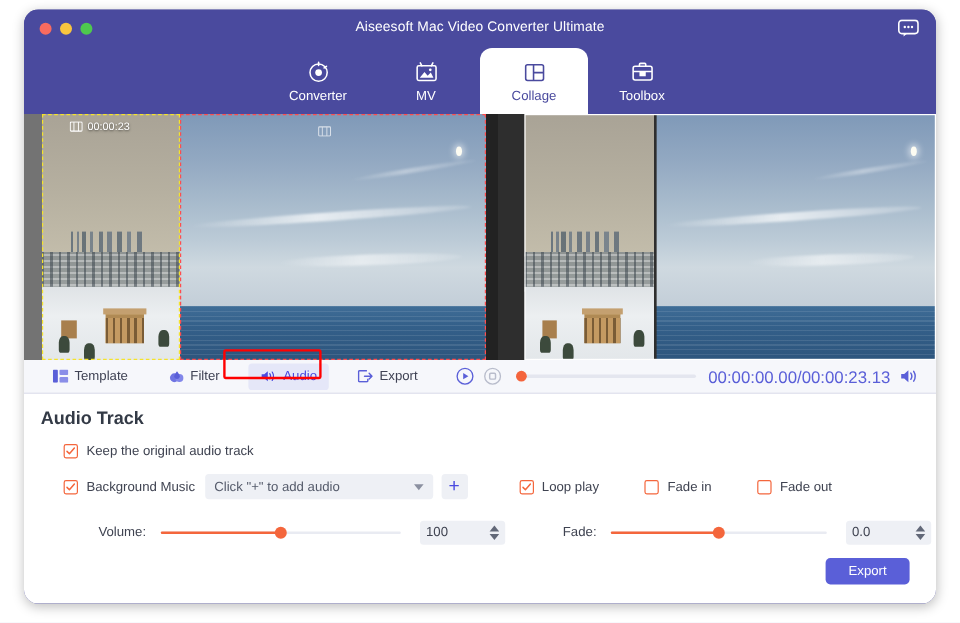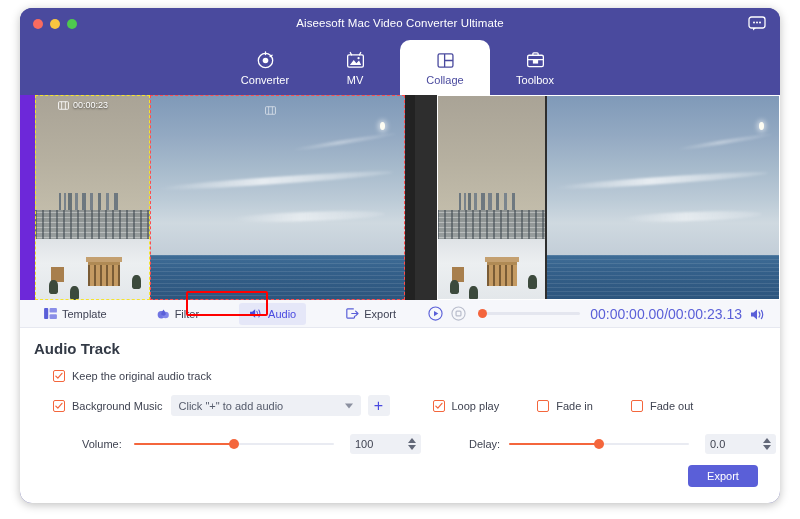--- a/index.html
+++ b/index.html
@@ -80,21 +80,21 @@
   .preview {
     position: relative;
     height: 205px;
     background: #3a3a3a;
     overflow: hidden;
   }
   .pane {
     position: absolute; top: 0; bottom: 0;
     overflow: hidden;
   }
-  .pane-left  { left: 0px;   width: 385px; background: #6d28d9; }
+  .pane-left  { left: 0px;   width: 385px; background: #737373; }
   .pane-right { left: 395px; width: 365px; background: #2e2e2e; }
 
   .sep {
     position: absolute; top: 0; bottom: 0;
     width: 10px; left: 385px;
     background: #222;
   }
 
   
   .cell { position: absolute; top: 0; bottom: 0; overflow: hidden; }
@@ -219,21 +219,21 @@
   .pane-right .sun-r { right: 7%; top: 13%; }
 
   
   .toolbar {
     position: relative;
     height: 28px;
     background: #f6f7fb;
     border-bottom: 1px solid #e6e8f0;
     display: flex; align-items: center;
   }
-  .tool-tabs { display: flex; align-items: center; height: 100%; padding-left: 14px; gap: 16px; }
+  .tool-tabs { display: flex; align-items: center; height: 100%; padding-left: 14px; gap: 0; }
   .tool-tab {
     display: flex; align-items: center; gap: 5px;
     height: 22px; padding: 0 10px;
     font-size: 11px; color: #3f4254;
     border-radius: 3px;
     cursor: pointer;
     margin-right: 14px;
   }
   .tool-tab.active { background: #e5e7f8; color: #4a4ae0; }
   .tool-tab .tticon { display: flex; align-items: center; }
@@ -674,21 +674,21 @@
         <div class="thumb" style="left:50%;"></div>
       </div>
       <div class="spin">
         <span class="spin-val">100</span>
         <span class="spin-arrows">
           <span class="ar-up"></span>
           <span class="ar-dn"></span>
         </span>
       </div>
 
-      <span class="slider-label" style="margin-left:48px; width:40px;">Delay:</span>
+      <span class="slider-label" style="margin-left:48px; width:40px;">Fade:</span>
       <div class="slider" style="width:180px;">
         <div class="track-bg"></div>
         <div class="track-fill" style="width:50%;"></div>
         <div class="thumb" style="left:50%;"></div>
       </div>
       <div class="spin">
         <span class="spin-val">0.0</span>
         <span class="spin-arrows">
           <span class="ar-up"></span>
           <span class="ar-dn"></span>

